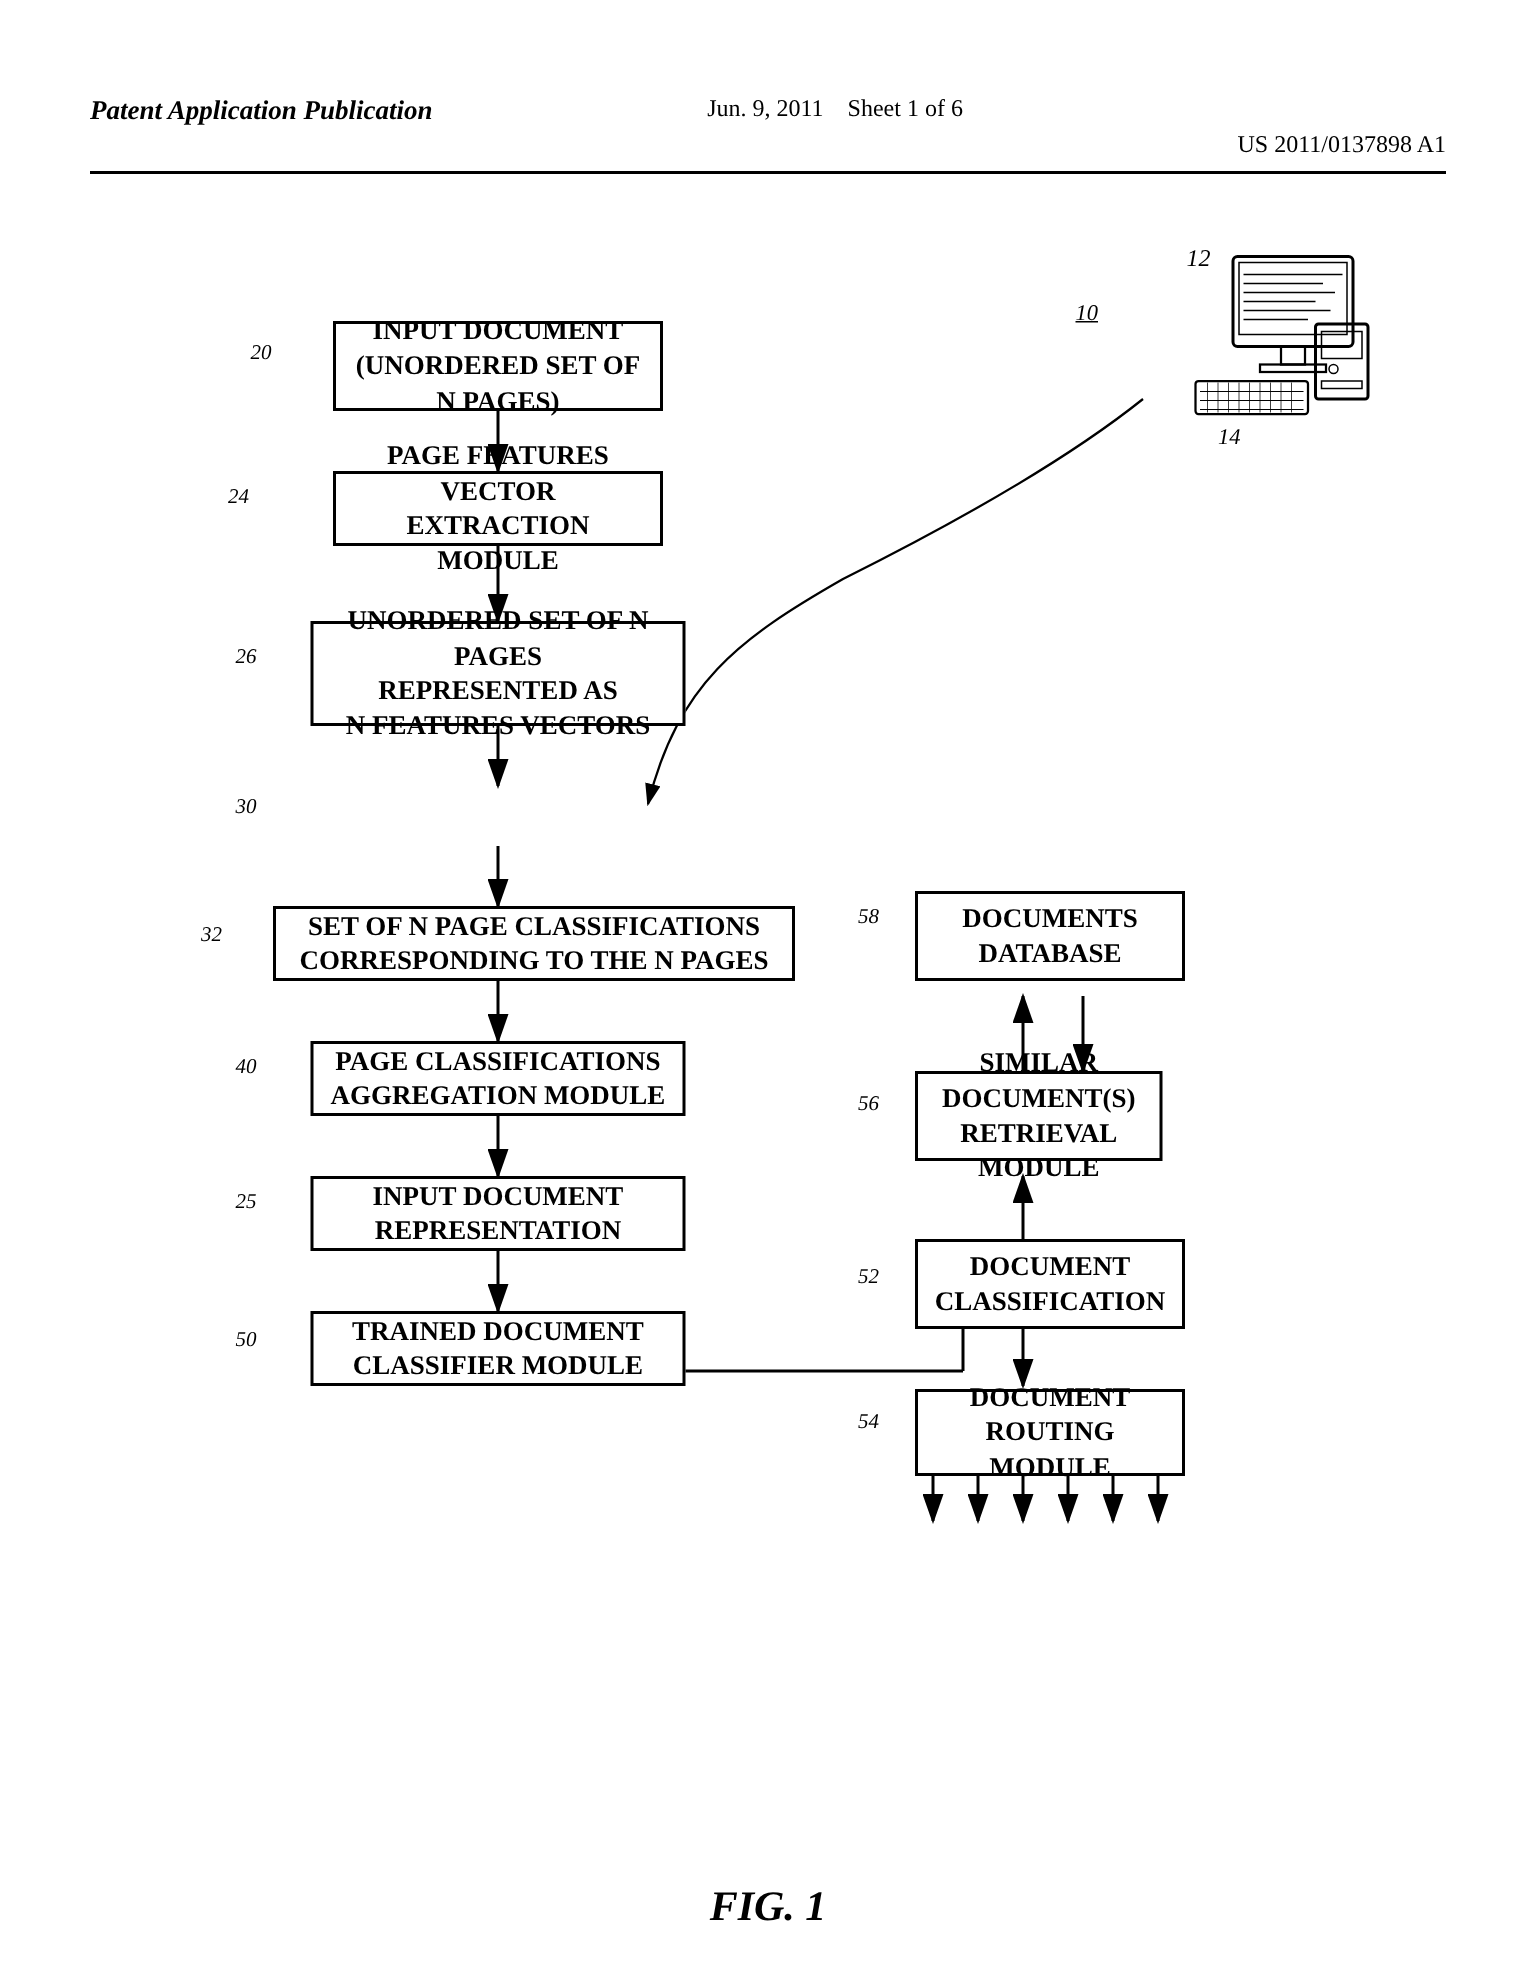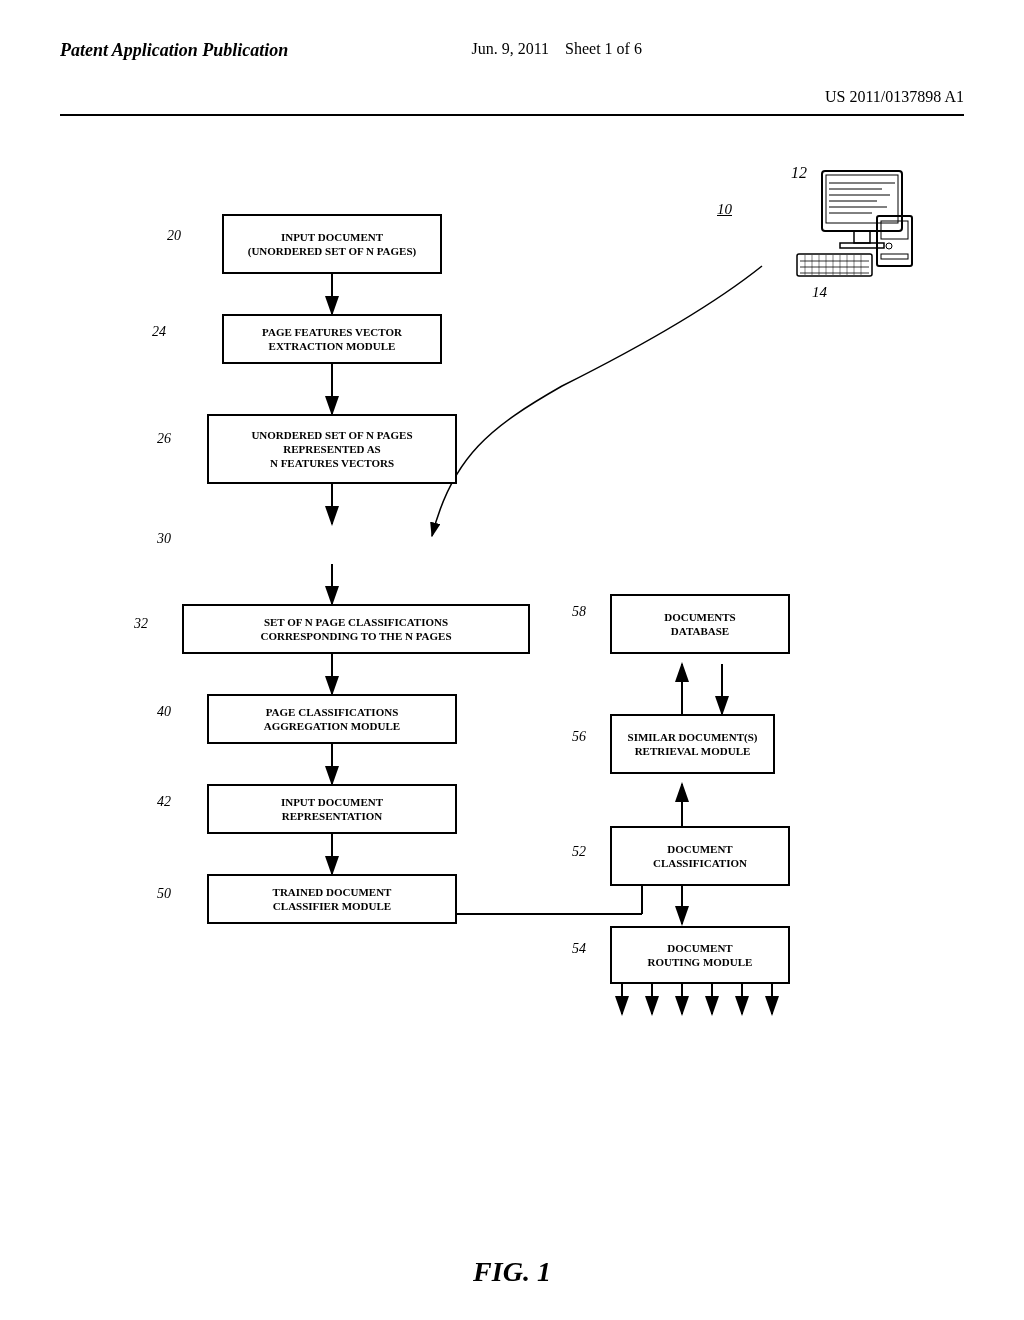--- a/index.html
+++ b/index.html
@@ -17,21 +17,21 @@
       min-height: 1320px;
       background: #fff;
       position: relative;
       padding: 40px 60px;
     }
 
     
     .header {
       display: flex;
       justify-content: space-between;
-      align-items: flex-start;
+      align-items: center;
       border-bottom: 2px solid #000;
       padding-bottom: 8px;
       margin-bottom: 30px;
     }
     .header-left {
       font-size: 18px;
       font-weight: bold;
       font-style: italic;
     }
     .header-center {
@@ -51,21 +51,21 @@
       margin: 0 auto;
       height: 1100px;
     }
 
     
     .box {
       position: absolute;
       border: 2px solid #000;
       background: #fff;
       text-align: center;
-      font-size: 11px;
+      font-size: 18px;
       font-weight: bold;
       display: flex;
       align-items: center;
       justify-content: center;
       line-height: 1.3;
       padding: 6px 8px;
     }
 
     
     .ref-label {
@@ -243,21 +243,21 @@
 AGGREGATION MODULE</span>
     </div>
 
     <div class="ref-label" style="left: 95px; top: 558px;">40</div>
 
     <div class="box" style="left: 145px; top: 638px; width: 250px; height: 50px;">
       <span style="white-space: pre-line;">INPUT DOCUMENT
 REPRESENTATION</span>
     </div>
 
-    <div class="ref-label" style="left: 95px; top: 648px;">42</div>
+    <div class="ref-label" style="left: 95px; top: 648px;">25</div>
 
     <div class="box" style="left: 145px; top: 728px; width: 250px; height: 50px;">
       <span style="white-space: pre-line;">TRAINED DOCUMENT
 CLASSIFIER MODULE</span>
     </div>
 
     <div class="ref-label" style="left: 95px; top: 740px;">50</div>
 
     <div class="box" style="left: 548px; top: 448px; width: 180px; height: 60px;">
       <span style="white-space: pre-line;">DOCUMENTS

